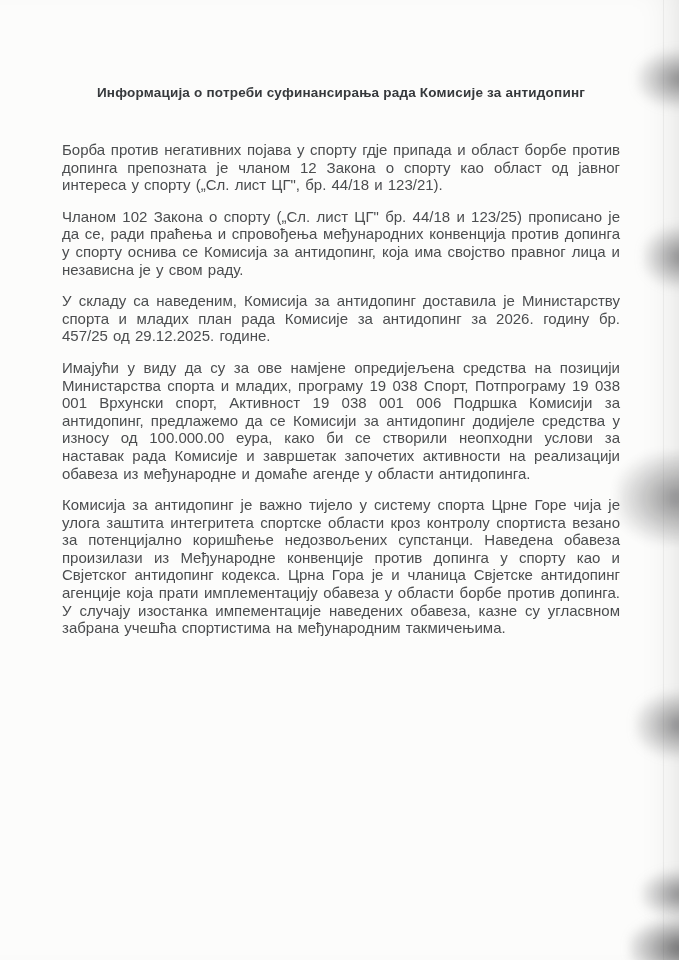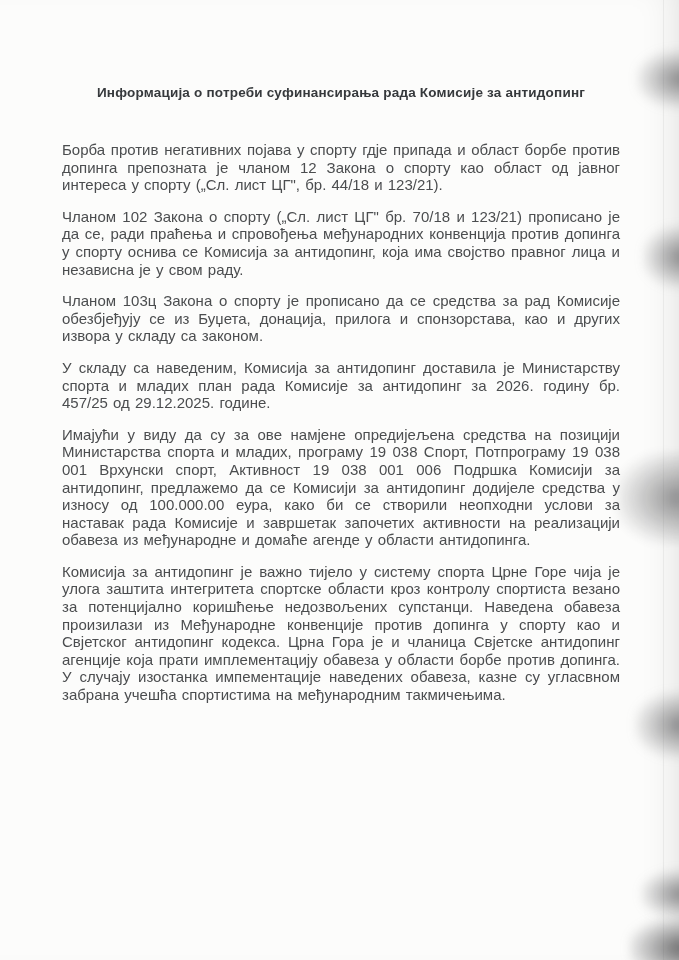--- a/index.html
+++ b/index.html
@@ -78,22 +78,21 @@
 </style>
 </head>
 <body>
 
 <div class="page">
 
   <div class="doc-text">
     <h1 class="doc-title">Информација о потреби суфинансирања рада Комисије за антидопинг</h1>
     <div>
         <p class="para">Борба против негативних појава у спорту гдје припада и област борбе против допинга препозната је чланом 12 Закона о спорту као област од јавног интереса у спорту („Сл. лист ЦГ", бр. 44/18 и 123/21).</p>
-        <p class="para">Чланом 102 Закона о спорту („Сл. лист ЦГ" бр. 70/18 и 123/21) прописано је да се, ради праћења и спровођења међународних конвенција против допинга у спорту оснива се Комисија за антидопинг, која има својство правног лица и независна је у свом раду.</p>
-        <p class="para">Чланом 103ц Закона о спорту је прописано да се средства за рад Комисије обезбјеђују се из Буџета, донација, прилога и спонзорстава, као и других извора у складу са законом.</p>
+        <p class="para">Чланом 102 Закона о спорту („Сл. лист ЦГ" бр. 44/18 и 123/25) прописано је да се, ради праћења и спровођења међународних конвенција против допинга у спорту оснива се Комисија за антидопинг, која има својство правног лица и независна је у свом раду.</p>
         <p class="para">У складу са наведеним, Комисија за антидопинг доставила је Министарству спорта и младих план рада Комисије за антидопинг за 2026. годину бр. 457/25 од 29.12.2025. године.</p>
         <p class="para">Имајући у виду да су за ове намјене опредијељена средства на позицији Министарства спорта и младих, програму 19 038 Спорт, Потпрограму 19 038 001 Врхунски спорт, Активност 19 038 001 006 Подршка Комисији за антидопинг, предлажемо да се Комисији за антидопинг додијеле средства у износу од 100.000.00 еура, како би се створили неопходни услови за наставак рада Комисије и завршетак започетих активности на реализацији обавеза из међународне и домаће агенде у области антидопинга.</p>
         <p class="para">Комисија за антидопинг је важно тијело у систему спорта Црне Горе чија је улога заштита интегритета спортске области кроз контролу спортиста везано за потенцијално коришћење недозвољених супстанци. Наведена обавеза произилази из Међународне конвенције против допинга у спорту као и Свјетског антидопинг кодекса. Црна Гора је и чланица Свјетске антидопинг агенције која прати имплементацију обавеза у области борбе против допинга. У случају изостанка импементације наведених обавеза, казне су угласвном забрана учешћа спортистима на међународним такмичењима.</p>
       </div>
   </div>
 
   <div class="edge-line"></div>
   <div class="smudge s1"></div>
   <div class="smudge s2"></div>
   <div class="smudge s3"></div>

